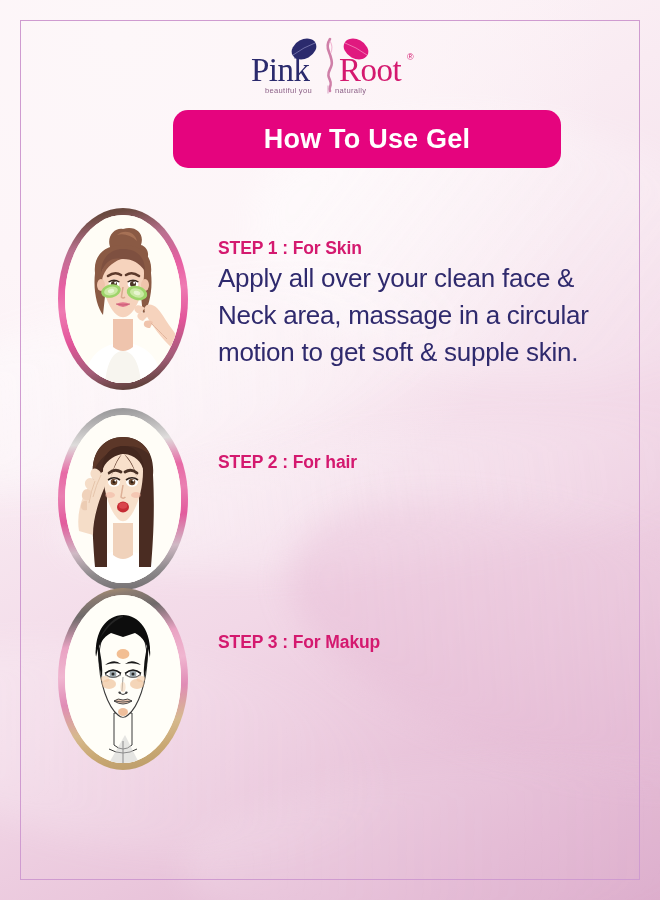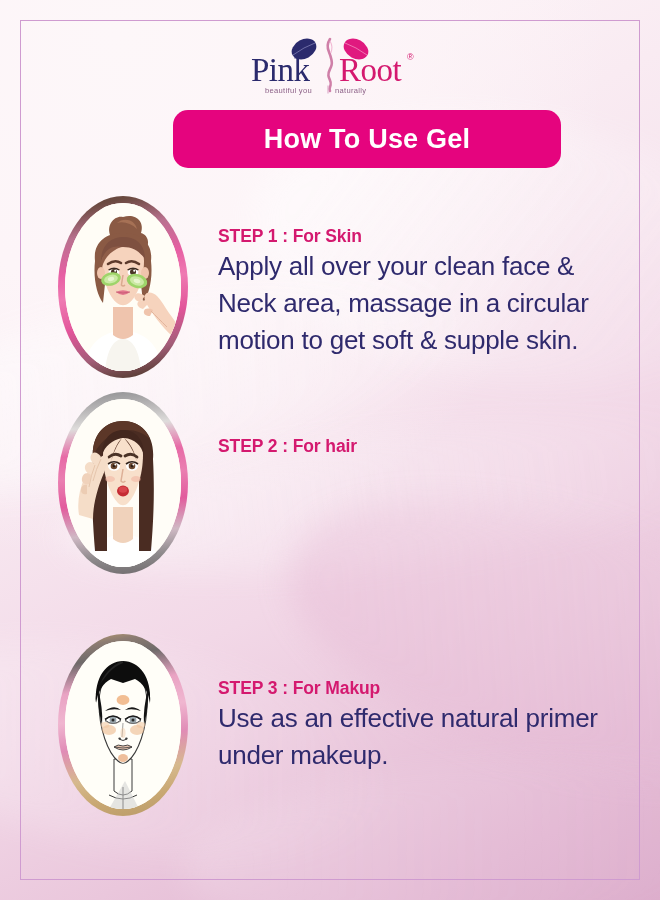--- a/index.html
+++ b/index.html
@@ -128,23 +128,23 @@
   }
 
   
   .step-row {
     position: absolute;
     left: 58px;
     width: 560px;
     display: flex;
     align-items: flex-start;
   }
-  #step-row-1 { top: 196px; }
-  #step-row-2 { top: 392px; text-align: center; }
-  #step-row-3 { top: 634px; }
+  #step-row-1 { top: 208px; }
+  #step-row-2 { top: 408px; text-align: center; }
+  #step-row-3 { top: 588px; }
 
   
   .oval {
     position: relative;
     width: 130px;
     height: 182px;
     flex: 0 0 130px;
     border-radius: 50%;
     padding: 7px;
     overflow: hidden;
@@ -442,17 +442,16 @@
 
           <ellipse cx="58" cy="117" rx="5" ry="4" fill="#e8a87c" opacity=".75"></ellipse>
 
           <ellipse cx="58" cy="92" rx="2.6" ry="5" fill="#f2c9a6" opacity=".45"></ellipse>
         </svg>
       </div>
     </div>
 
     <div class="step-text">
       <div class="step-head">STEP 3 : For Makup</div>
-      <div class="step-body">Use as an effective natural primer under makeup.</div>
     </div>
   </div>
 
 </div>
 
 </body></html>

